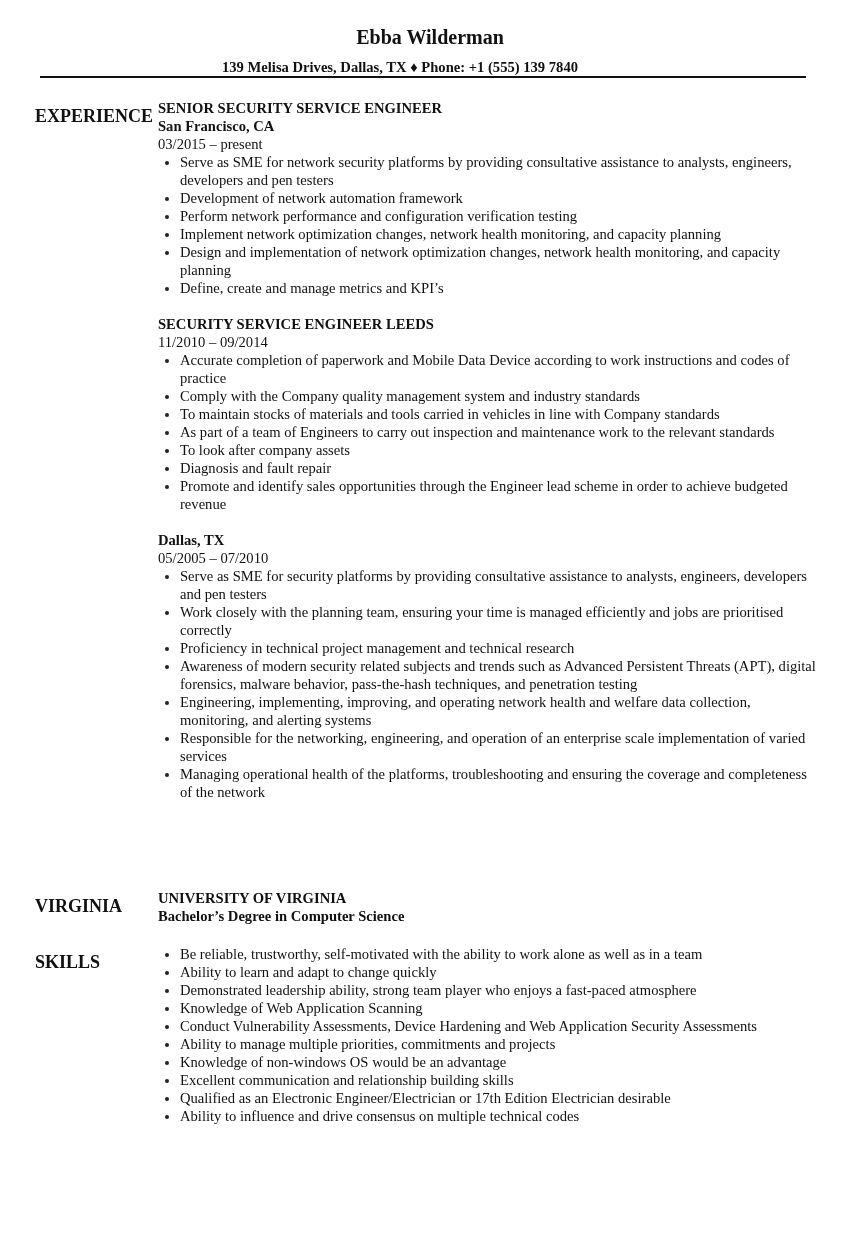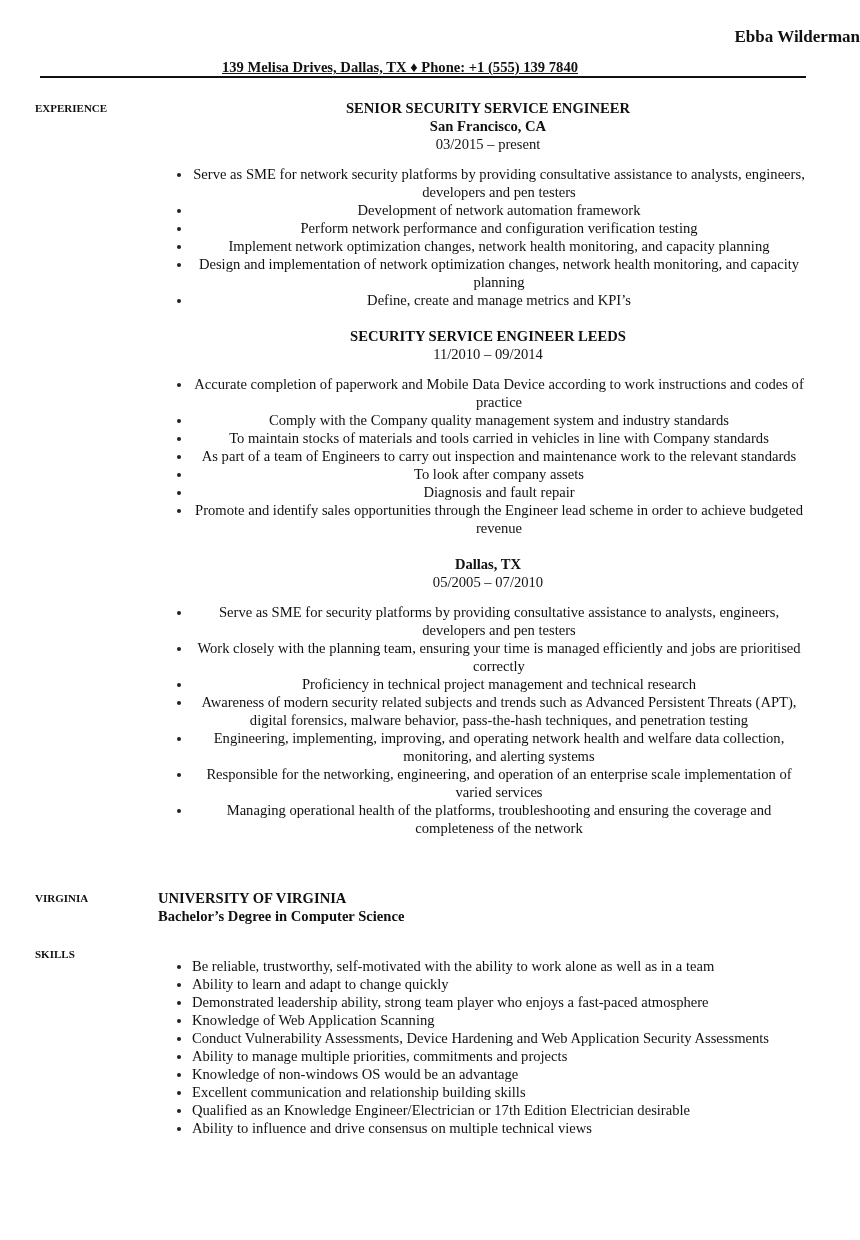--- a/index.html
+++ b/index.html
@@ -3,39 +3,39 @@
 <meta charset="utf-8">
 <style>
   html, body { margin: 0; padding: 0; background: #ffffff; }
   body {
     width: 860px; height: 1240px; position: relative; overflow: hidden;
     font-family: "Liberation Serif", "DejaVu Serif", serif;
     color: #111111; font-size: 14.6px; line-height: 18px;
   }
   .header { position: absolute; left: 0; top: 0; width: 860px; }
   .name {
-    position: absolute; top: 26px; left: 0; width: 860px; text-align: right;
-    font-weight: bold; font-size: 17px; line-height: 22px;
+    position: absolute; top: 26px; left: 0; width: 860px; text-align: center;
+    font-weight: bold; font-size: 20px; line-height: 22px;
   }
   .contact {
     position: absolute; top: 58px; left: 0; width: 800px; text-align: center;
-    font-weight: bold; font-size: 14.6px; line-height: 18px; text-decoration: underline;
+    font-weight: bold; font-size: 14.6px; line-height: 18px;
   }
   .rule {
     position: absolute; top: 76px; left: 40px; width: 766px; height: 2px; background: #111;
   }
   .section { position: absolute; left: 0; width: 860px; }
   .section-label {
-    position: absolute; left: 35px; top: 0; font-weight: bold; font-size: 11px;
+    position: absolute; left: 35px; top: 8px; font-weight: bold; font-size: 18px;
   }
   .section-body { position: absolute; left: 158px; top: 0; width: 660px; }
-  .job { margin-bottom: 18px; text-align: center; }
+  .job { margin-bottom: 18px; }
   .job-title, .edu-school, .edu-degree, .job-location { font-weight: bold; }
   .job-title { font-size: 14.6px; }
-  ul.bullets { margin: 12px; padding: 0 0 0 22px; list-style: none; }
+  ul.bullets { margin: 0; padding: 0 0 0 22px; list-style: none; }
   ul.bullets li { position: relative; padding-left: 0; }
   ul.bullets li::before {
     content: ""; position: absolute; left: -15px; top: 8px;
     width: 4px; height: 4px; border-radius: 50%; background: #222;
   }
   .exp { top: 99px; }
   .edu { top: 889px; }
   .skills { top: 945px; }
 </style>
 </head>
@@ -105,17 +105,17 @@
   <div class="section-body">
     <ul class="bullets">
       <li>Be reliable, trustworthy, self-motivated with the ability to work alone as well as in a team</li>
       <li>Ability to learn and adapt to change quickly</li>
       <li>Demonstrated leadership ability, strong team player who enjoys a fast-paced atmosphere</li>
       <li>Knowledge of Web Application Scanning</li>
       <li>Conduct Vulnerability Assessments, Device Hardening and Web Application Security Assessments</li>
       <li>Ability to manage multiple priorities, commitments and projects</li>
       <li>Knowledge of non-windows OS would be an advantage</li>
       <li>Excellent communication and relationship building skills</li>
-      <li>Qualified as an Knowledge Engineer/Electrician or 17th Edition Electrician desirable</li>
-      <li>Ability to influence and drive consensus on multiple technical views</li>
+      <li>Qualified as an Electronic Engineer/Electrician or 17th Edition Electrician desirable</li>
+      <li>Ability to influence and drive consensus on multiple technical codes</li>
     </ul>
   </div>
 </div>
 
 </body></html>

